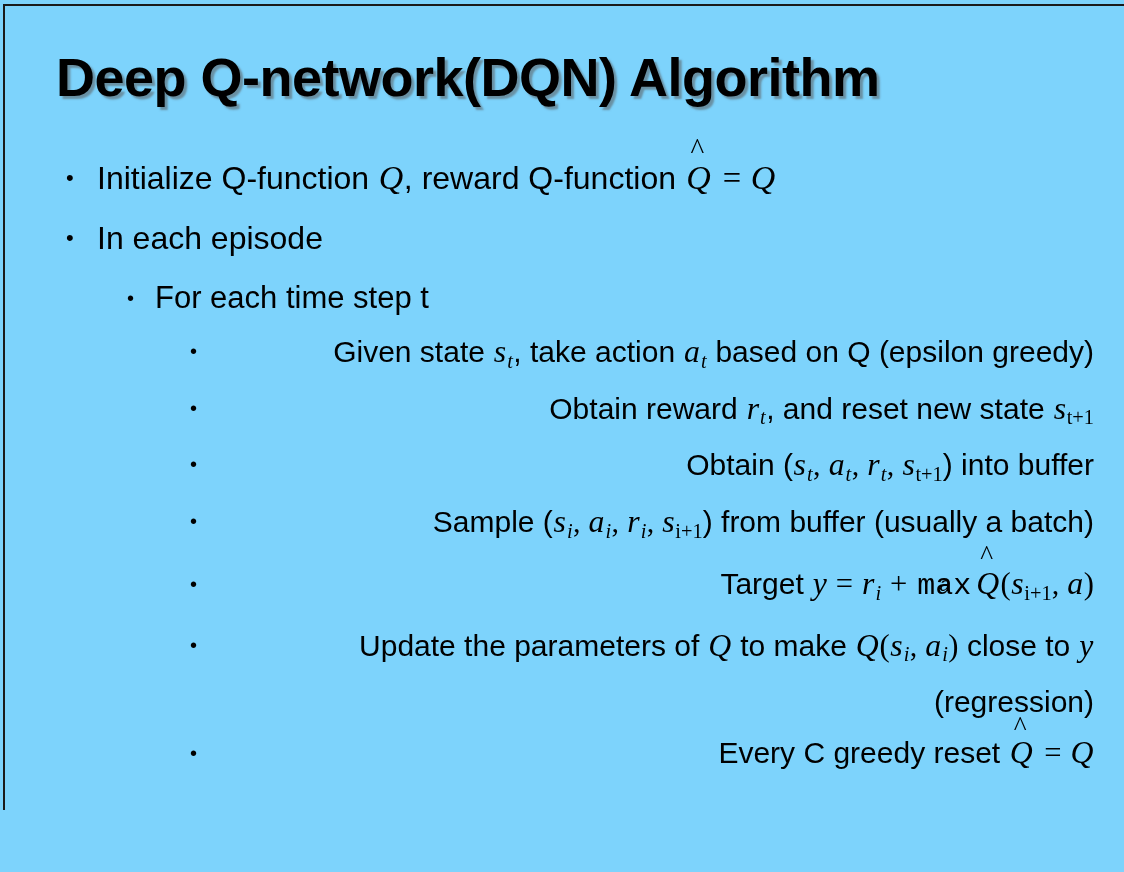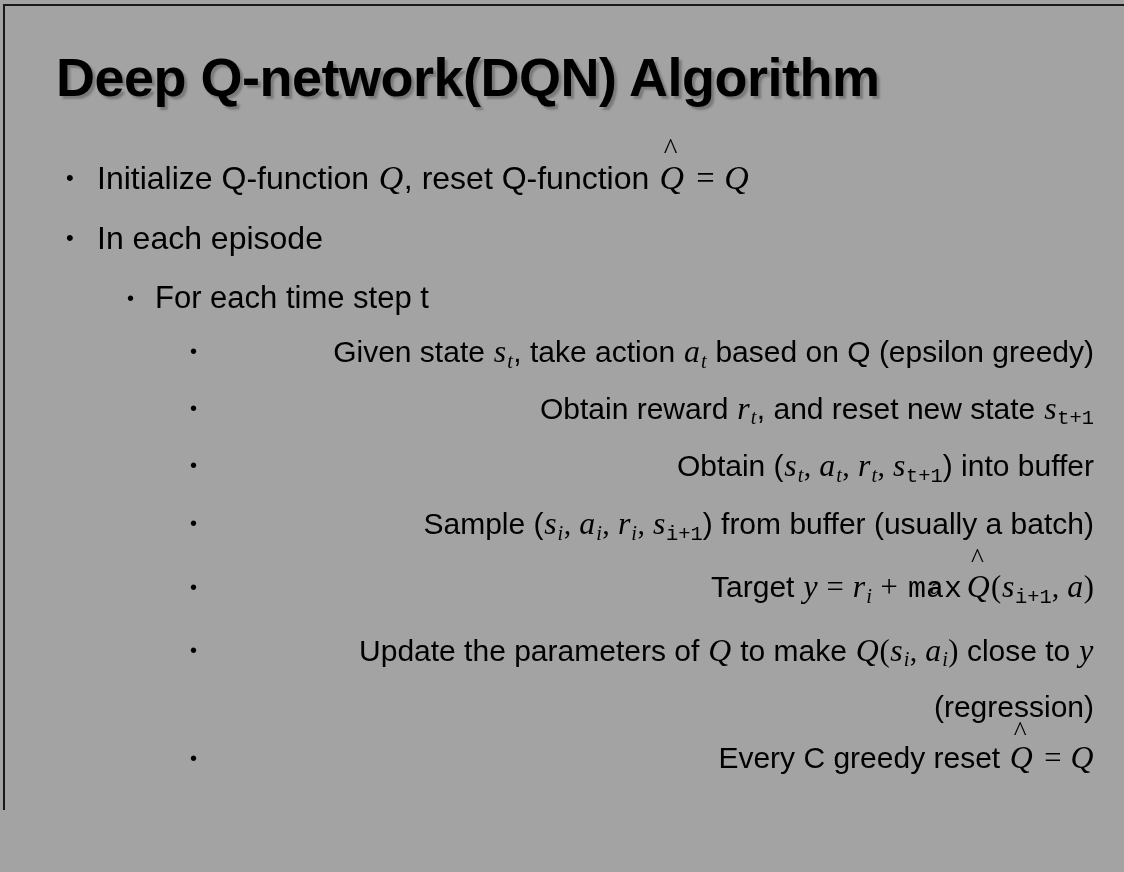--- a/index.html
+++ b/index.html
@@ -9,21 +9,21 @@
   }
   body {
     font-family: "Liberation Sans", sans-serif;
     -webkit-font-smoothing: antialiased;
   }
 
   .slide {
     position: relative;
     width: 1124px;
     height: 872px;
-    background: #a3a3a3;
+    background: #7dd3fc;
     overflow: hidden;
   }
 
   
   .frame-left {
     position: absolute;
     left: 3px;
     top: 4px;
     width: 2px;
     height: 806px;
@@ -133,21 +133,21 @@
     font-style: normal;
   }
   .msub {
     font-family: "Liberation Serif", "DejaVu Serif", serif;
     font-style: italic;
     font-size: 0.68em;
     vertical-align: -0.28em;
     padding: 0 0.02em;
   }
   .msub-up {
-    font-family: Liberation Mono, monospace;
+    font-family: Liberation Serif, serif;
     font-style: normal;
     font-size: 0.68em;
     vertical-align: -0.28em;
     margin-top: 30px;
   }
   
   .hatwrap {
     position: relative;
     display: inline-block;
     font-family: "Liberation Serif", "DejaVu Serif", serif;
@@ -192,21 +192,21 @@
 
   <div class="frame-top"></div>
   <div class="frame-left"></div>
 
   <div class="slide-title">Deep Q-network(DQN) Algorithm</div>
 
   <div class="body-list">
 
     <div class="bullet-row lvl1">
       <span class="bullet-mark">•</span>
-      <span class="bullet-text"><span>Initialize Q-function </span><span class="mi">Q</span><span>, reset Q-function </span><span class="hatwrap"><span class="hat">^</span><span>Q</span></span><span class="sp">&nbsp;</span><span class="mop">=</span>&nbsp;<span class="mi">Q</span></span>
+      <span class="bullet-text"><span>Initialize Q-function </span><span class="mi">Q</span><span>, reward Q-function </span><span class="hatwrap"><span class="hat">^</span><span>Q</span></span><span class="sp">&nbsp;</span><span class="mop">=</span>&nbsp;<span class="mi">Q</span></span>
     </div>
 
     <div class="bullet-row lvl1">
       <span class="bullet-mark">•</span>
       <span class="bullet-text">In each episode</span>
     </div>
 
     <div class="bullet-row lvl2">
       <span class="bullet-mark">•</span>
       <span class="bullet-text">For each time step t</span>

